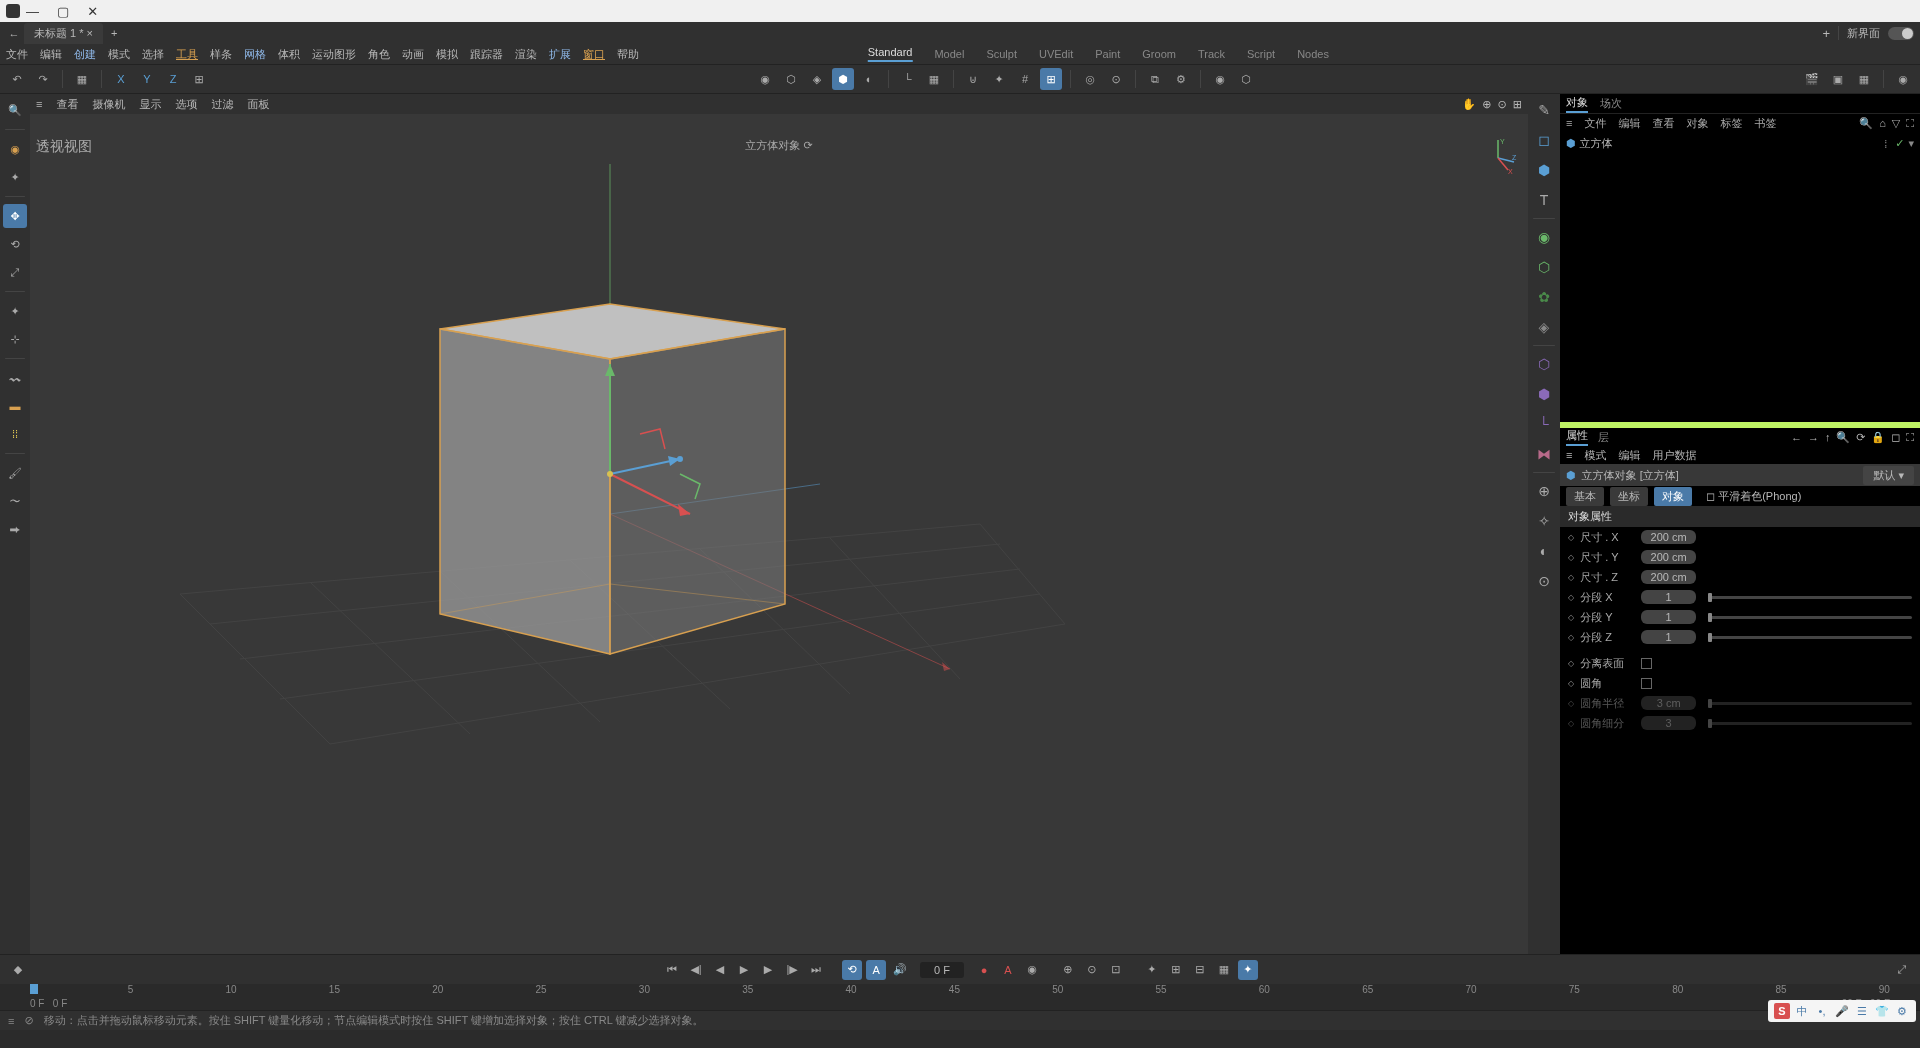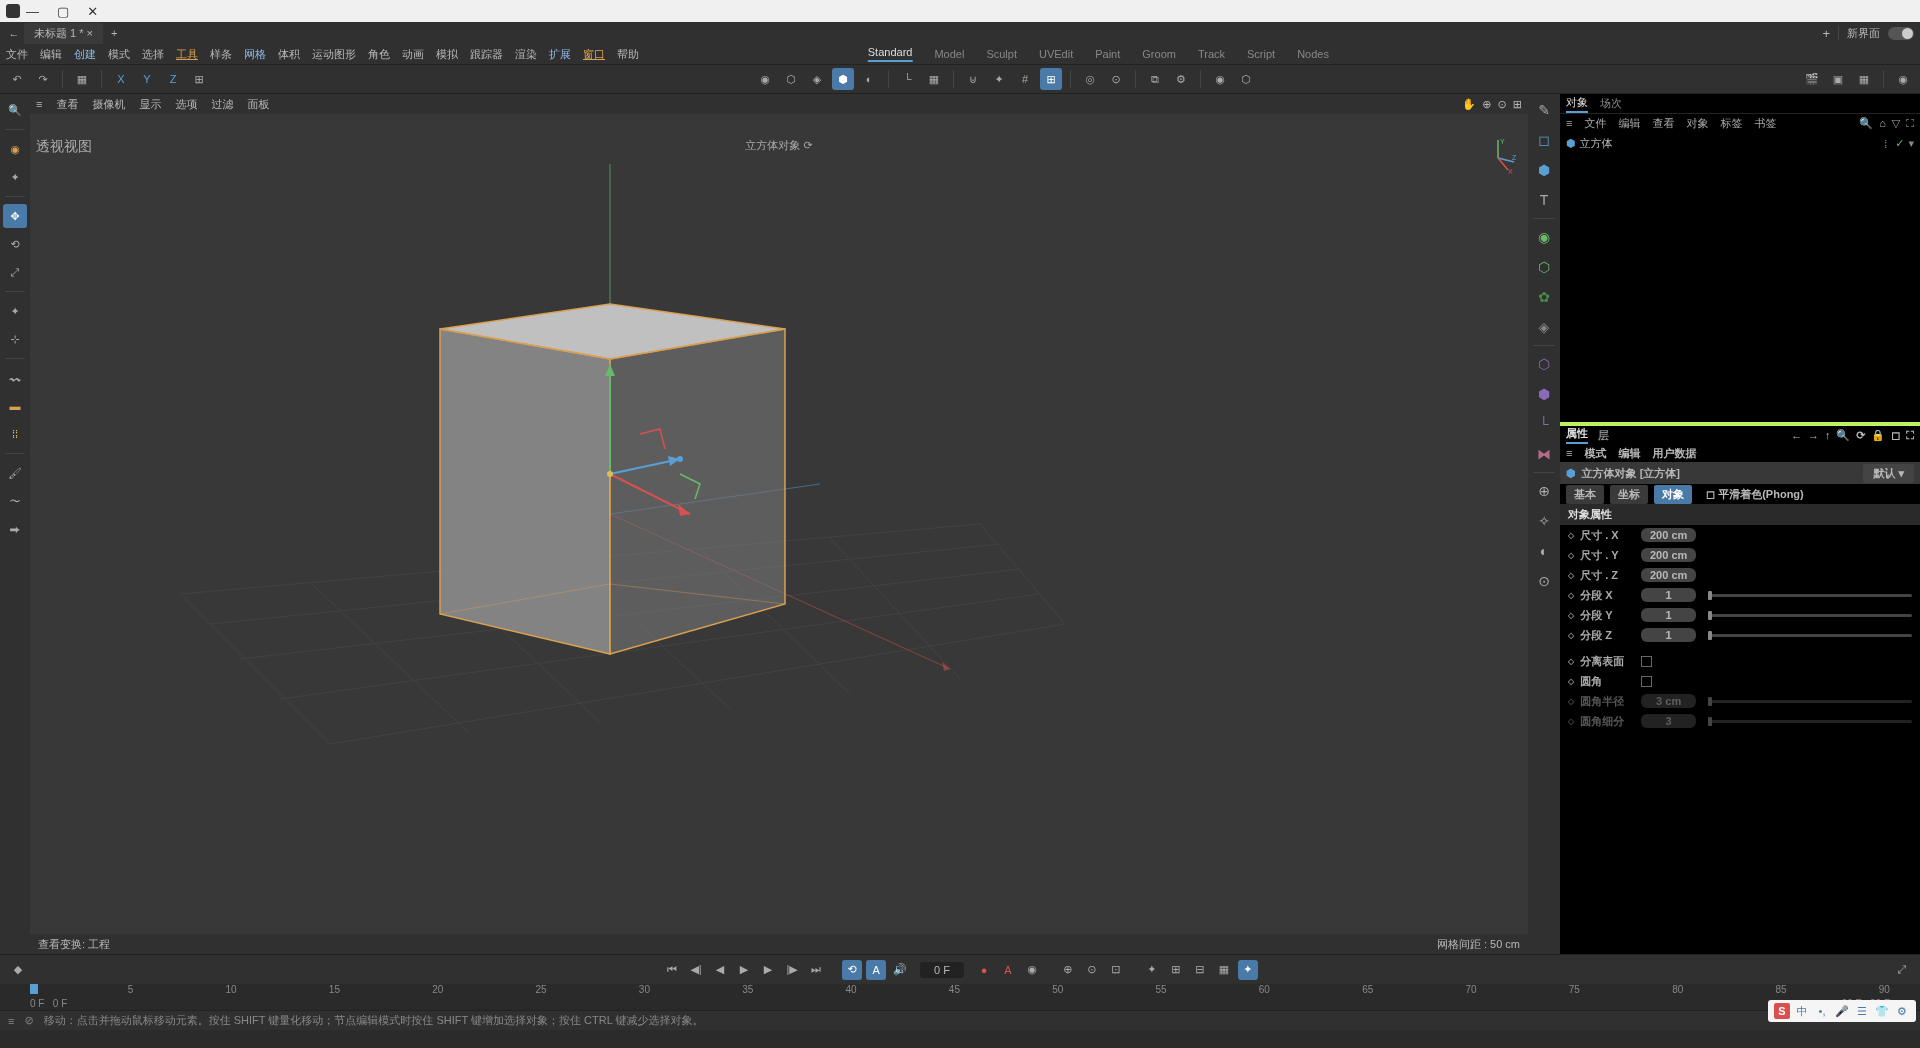--- a/index.html
+++ b/index.html
@@ -52,21 +52,21 @@
 .rpanel { width: 360px; background: #000000; display: flex; flex-direction: column; }
 .ptabs { height: 20px; display: flex; align-items: center; padding: 0 6px; gap: 12px; border-bottom: 1px solid #222; }
 .ptab { color: #888; font-size: 11px; }
 .ptab.active { color: #ddd; border-bottom: 2px solid #5a9fd4; padding-bottom: 1px; }
 .psub { height: 18px; display: flex; align-items: center; padding: 0 6px; gap: 12px; font-size: 11px; color: #aaa; }
 .psub .right { margin-left: auto; display: flex; gap: 6px; }
 .tree { flex: 0 0 290px; padding: 4px 6px; font-size: 11px; }
 .tree .item { display: flex; align-items: center; gap: 4px; }
 .tree .cubicon { color: #5a9fd4; }
 .tree .chk { color: #6ab86a; margin-left: 4px; }
-.attrs { flex: 1; border-top: 4px solid #bef264; font-weight: bold; }
+.attrs { flex: 1; border-top: 6px solid #bef264; }
 .attr-tabs { height: 18px; display: flex; align-items: center; gap: 10px; padding: 0 6px; font-size: 11px; }
 .attr-tabs .right { margin-left: auto; display: flex; gap: 6px; }
 .attr-sub { height: 18px; display: flex; align-items: center; gap: 12px; padding: 0 6px; font-size: 11px; }
 .attr-head { height: 22px; background: #383838; display: flex; align-items: center; padding: 0 6px; gap: 6px; font-size: 11px; }
 .attr-head .sel { margin-left: auto; background: #444; padding: 2px 10px; border-radius: 2px; }
 .attr-cat { height: 20px; display: flex; align-items: center; gap: 6px; padding: 0 6px; font-size: 11px; }
 .attr-cat .c { padding: 2px 8px; border-radius: 2px; background: #3a3a3a; }
 .attr-cat .c.active { background: #4a7aa8; color: #fff; }
 .attr-section { background: #2a2a2a; padding: 3px 8px; font-size: 11px; color: #ddd; }
 .prop { display: flex; align-items: center; height: 20px; padding: 0 8px; gap: 6px; font-size: 11px; }
@@ -284,24 +284,20 @@
         <line x1="580" y1="360" x2="660" y2="400" stroke="#d85050" stroke-width="2"></line>
         <polygon points="660,400 648,390 650,402" fill="#d85050"></polygon>
         <line x1="580" y1="360" x2="650" y2="345" stroke="#5a9fd4" stroke-width="2"></line>
         <polygon points="650,345 638,342 640,352" fill="#5a9fd4"></polygon>
 
         <polyline points="610,320 630,315 635,335" fill="none" stroke="#d85050" stroke-width="1.5"></polyline>
         <polyline points="650,360 670,370 665,385" fill="none" stroke="#6ab86a" stroke-width="1.5"></polyline>
         <circle cx="650" cy="345" r="3" fill="#5a9fd4"></circle>
         <circle cx="580" cy="360" r="3" fill="#d8c050"></circle>
       </svg>
-    </div>
-    <div class="vfooter">
-      <span>查看变换: 工程</span>
-      <span>网格间距 : 50 cm</span>
     </div>
   </div>
 
   <div class="rtools">
     <div class="rtool">✎</div>
     <div class="rtool" style="color:#5a9fd4">◻</div>
     <div class="rtool" style="color:#5a9fd4">⬢</div>
     <div class="rtool">T</div>
     <div class="rtool sep"></div>
     <div class="rtool green">◉</div>

